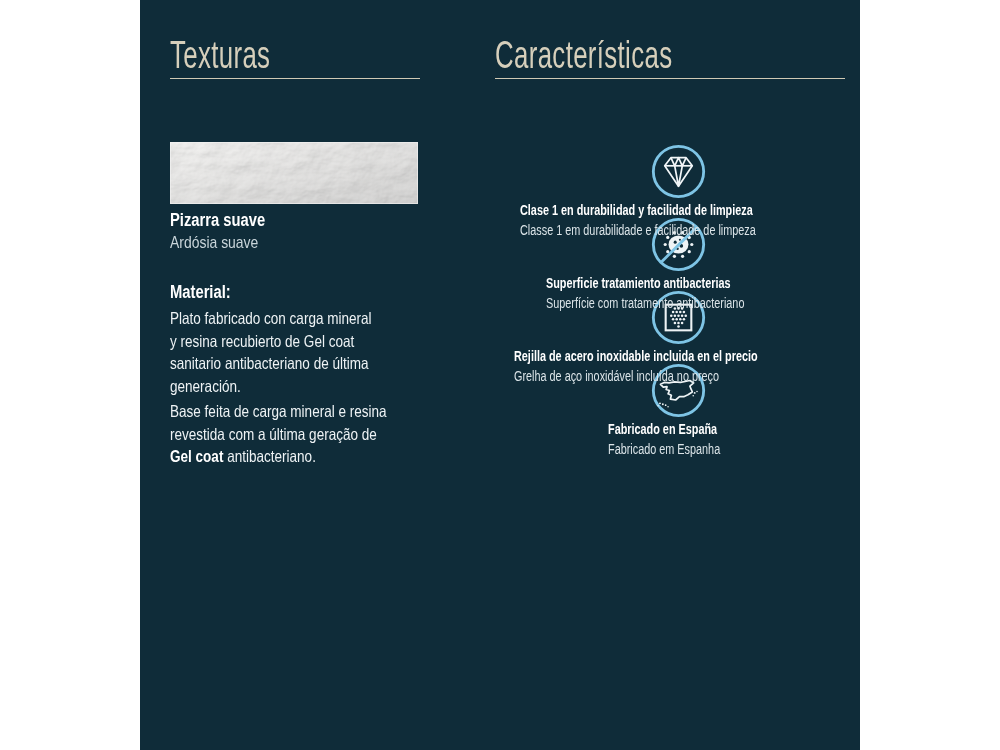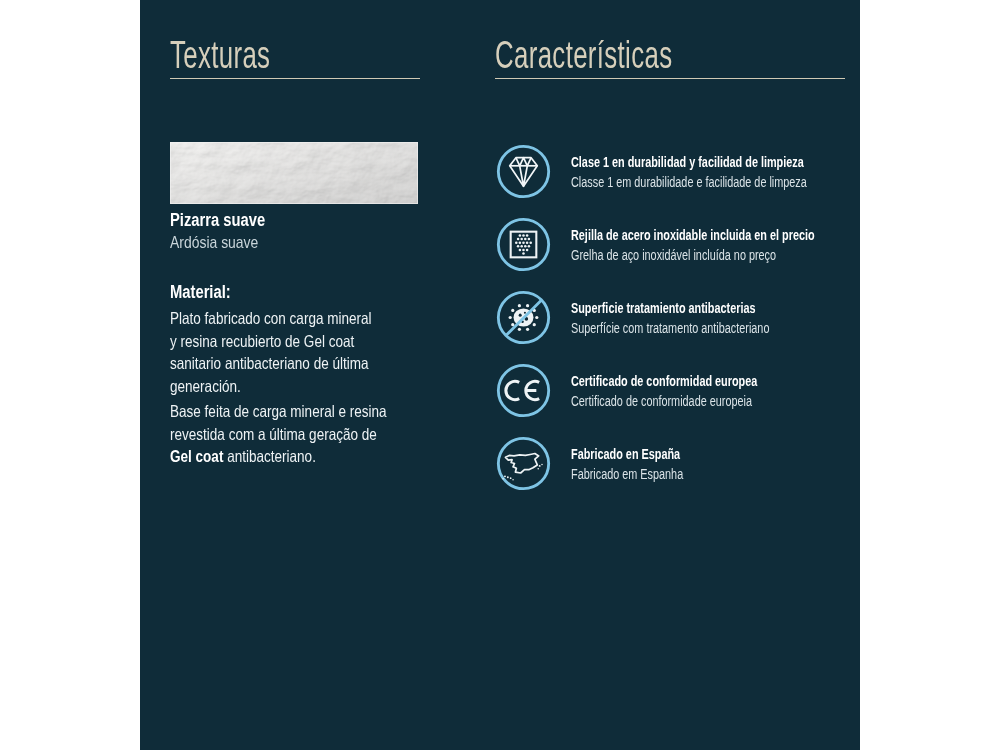--- a/index.html
+++ b/index.html
@@ -19,21 +19,21 @@
   .swatch-name-pt{position:absolute;left:30px;top:233px;color:#c9d5da;font-weight:400;font-size:17px;
                   white-space:nowrap;transform:scaleX(0.82);transform-origin:0 0;}
   .mat-head{position:absolute;left:30px;top:282px;color:#ffffff;font-weight:700;font-size:18px;
             white-space:nowrap;transform:scaleX(0.82);transform-origin:0 0;}
   .mat-para{position:absolute;left:30px;color:#eef3f5;font-size:16.5px;line-height:22.5px;
             white-space:nowrap;transform:scaleX(0.82);transform-origin:0 0;}
   .mat-para .b{font-weight:700;color:#ffffff;}
 
   
   .rows{position:absolute;left:355px;top:143px;}
-  .feat{display:flex;align-items:center;height:57px;margin-bottom:16px;}
+  .feat{display:flex;align-items:center;height:57px;margin-bottom:16px;flex-direction:column;}
   .fico{width:57px;height:57px;flex:0 0 57px;}
   .ftxt{margin-left:19px;transform:scaleX(0.70);transform-origin:0 50%;white-space:nowrap;}
   .ftxt .es{color:#ffffff;font-weight:700;font-size:15.5px;line-height:19.5px;}
   .ftxt .pt{color:#dbe4e8;font-weight:400;font-size:15.5px;line-height:19.5px;}
 </style>
 </head>
 <body>
 
 <div class="stage">
   <div class="panel">
@@ -96,20 +96,50 @@
         <div class="ftxt">
           <div class="es">Clase 1 en durabilidad y facilidad de limpieza</div>
           <div class="pt">Classe 1 em durabilidade e facilidade de limpeza</div>
         </div>
       </div>
 
 
       <div class="feat">
         <svg class="fico" viewBox="-30 -30 60 60">
           <circle r="26.5" fill="none" stroke="#7ec4e5" stroke-width="3"></circle>
+          <g fill="#eef3f5">
+            <ellipse rx="10.5" ry="9.5"></ellipse>
+            <circle cx="14" cy="0" r="1.7"></circle>
+              <circle cx="11.3" cy="7.5" r="1.7"></circle>
+            <circle cx="4.3" cy="12.4" r="1.7"></circle>
+              <circle cx="-4.3" cy="12.4" r="1.7"></circle>
+            <circle cx="-11.3" cy="7.5" r="1.7"></circle>
+              <circle cx="-14" cy="0" r="1.7"></circle>
+            <circle cx="-11.3" cy="-7.5" r="1.7"></circle>
+              <circle cx="-4.3" cy="-12.4" r="1.7"></circle>
+            <circle cx="4.3" cy="-12.4" r="1.7"></circle>
+              <circle cx="11.3" cy="-7.5" r="1.7"></circle>
+          </g>
+          <g fill="#0f2c39">
+            <circle cx="-3.5" cy="-2.5" r="1.6"></circle>
+              <circle cx="3" cy="1.5" r="1.9"></circle>
+            <circle cx="-1" cy="4.5" r="1.3"></circle>
+              <circle cx="1.5" cy="-5" r="1.1"></circle>
+          </g>
+          <path stroke="#7ec4e5" stroke-width="3" fill="none" d="M-18,18.5 L18.5,-18"></path>
+        </svg>
+        <div class="ftxt">
+          <div class="es">Superficie tratamiento antibacterias</div>
+          <div class="pt">Superfície com tratamento antibacteriano</div>
+        </div>
+      </div>
+
+      <div class="feat">
+        <svg class="fico" viewBox="-30 -30 60 60">
+          <circle r="26.5" fill="none" stroke="#7ec4e5" stroke-width="3"></circle>
           <rect x="-13.5" y="-13.5" width="27" height="27" fill="none" stroke="#eef3f5" stroke-width="2.2"></rect>
           <g fill="#eef3f5">
             <circle cx="-3.8" cy="-9.5" r="1.35"></circle>
               <circle cx="0" cy="-9.5" r="1.35"></circle>
               <circle cx="3.8" cy="-9.5" r="1.35"></circle>
             <circle cx="-5.7" cy="-5.7" r="1.35"></circle>
               <circle cx="-1.9" cy="-5.7" r="1.35"></circle>
               <circle cx="1.9" cy="-5.7" r="1.35"></circle>
               <circle cx="5.7" cy="-5.7" r="1.35"></circle>
             <circle cx="-7.6" cy="-1.9" r="1.35"></circle>
@@ -126,65 +156,21 @@
               <circle cx="3.8" cy="5.7" r="1.35"></circle>
             <circle cx="0" cy="9.5" r="1.35"></circle>
           </g>
         </svg>
         <div class="ftxt">
           <div class="es">Rejilla de acero inoxidable incluida en el precio</div>
           <div class="pt">Grelha de aço inoxidável incluída no preço</div>
         </div>
       </div>
 
-      <div class="feat">
-        <svg class="fico" viewBox="-30 -30 60 60">
-          <circle r="26.5" fill="none" stroke="#7ec4e5" stroke-width="3"></circle>
-          <g fill="#eef3f5">
-            <ellipse rx="10.5" ry="9.5"></ellipse>
-            <circle cx="14" cy="0" r="1.7"></circle>
-              <circle cx="11.3" cy="7.5" r="1.7"></circle>
-            <circle cx="4.3" cy="12.4" r="1.7"></circle>
-              <circle cx="-4.3" cy="12.4" r="1.7"></circle>
-            <circle cx="-11.3" cy="7.5" r="1.7"></circle>
-              <circle cx="-14" cy="0" r="1.7"></circle>
-            <circle cx="-11.3" cy="-7.5" r="1.7"></circle>
-              <circle cx="-4.3" cy="-12.4" r="1.7"></circle>
-            <circle cx="4.3" cy="-12.4" r="1.7"></circle>
-              <circle cx="11.3" cy="-7.5" r="1.7"></circle>
-          </g>
-          <g fill="#0f2c39">
-            <circle cx="-3.5" cy="-2.5" r="1.6"></circle>
-              <circle cx="3" cy="1.5" r="1.9"></circle>
-            <circle cx="-1" cy="4.5" r="1.3"></circle>
-              <circle cx="1.5" cy="-5" r="1.1"></circle>
-          </g>
-          <path stroke="#7ec4e5" stroke-width="3" fill="none" d="M-18,18.5 L18.5,-18"></path>
-        </svg>
-        <div class="ftxt">
-          <div class="es">Superficie tratamiento antibacterias</div>
-          <div class="pt">Superfície com tratamento antibacteriano</div>
-        </div>
-      </div>
 
-
-      <div class="feat">
-        <svg class="fico" viewBox="-30 -30 60 60">
-          <circle r="26.5" fill="none" stroke="#7ec4e5" stroke-width="3"></circle>
-          <g fill="none" stroke="#eef3f5" stroke-width="3.2">
-            <path d="M-4.5,-8.5 A9.6,9.6 0 1 0 -4.5,8.5"></path>
-            <path d="M16.5,-8.5 A9.6,9.6 0 1 0 16.5,8.5"></path>
-            <path d="M1.8,0 H13.5"></path>
-          </g>
-        </svg>
-        <div class="ftxt">
-          <div class="es">Certificado de conformidad europea</div>
-          <div class="pt">Certificado de conformidade europeia</div>
-        </div>
-      </div>
 
       <div class="feat">
         <svg class="fico" viewBox="-30 -30 60 60">
           <circle r="26.5" fill="none" stroke="#7ec4e5" stroke-width="3"></circle>
           <path fill="none" stroke="#eef3f5" stroke-width="1.8" stroke-linejoin="round" d="M-19,-6.5 L-15,-8.5 L-10,-8 L-4,-9 L2,-8.5 L7,-9.5 L12,-10.5 L16,-8 L12,-4.5 L13.5,-1 L14.5,1.5 L10,4.5 L5.5,6.5 L1,6.5 L-3,10 L-8.5,9 L-7.5,5 L-11,3.5 L-9.5,0 L-13,-1 L-12,-4 L-16,-3.5 Z"></path>
           <g fill="#eef3f5">
             <circle cx="17" cy="2.5" r="1"></circle>
               <circle cx="19.5" cy="1" r="0.8"></circle>
               <circle cx="15.5" cy="5.5" r="0.8"></circle>
             <circle cx="-19.5" cy="13.5" r="1"></circle>

